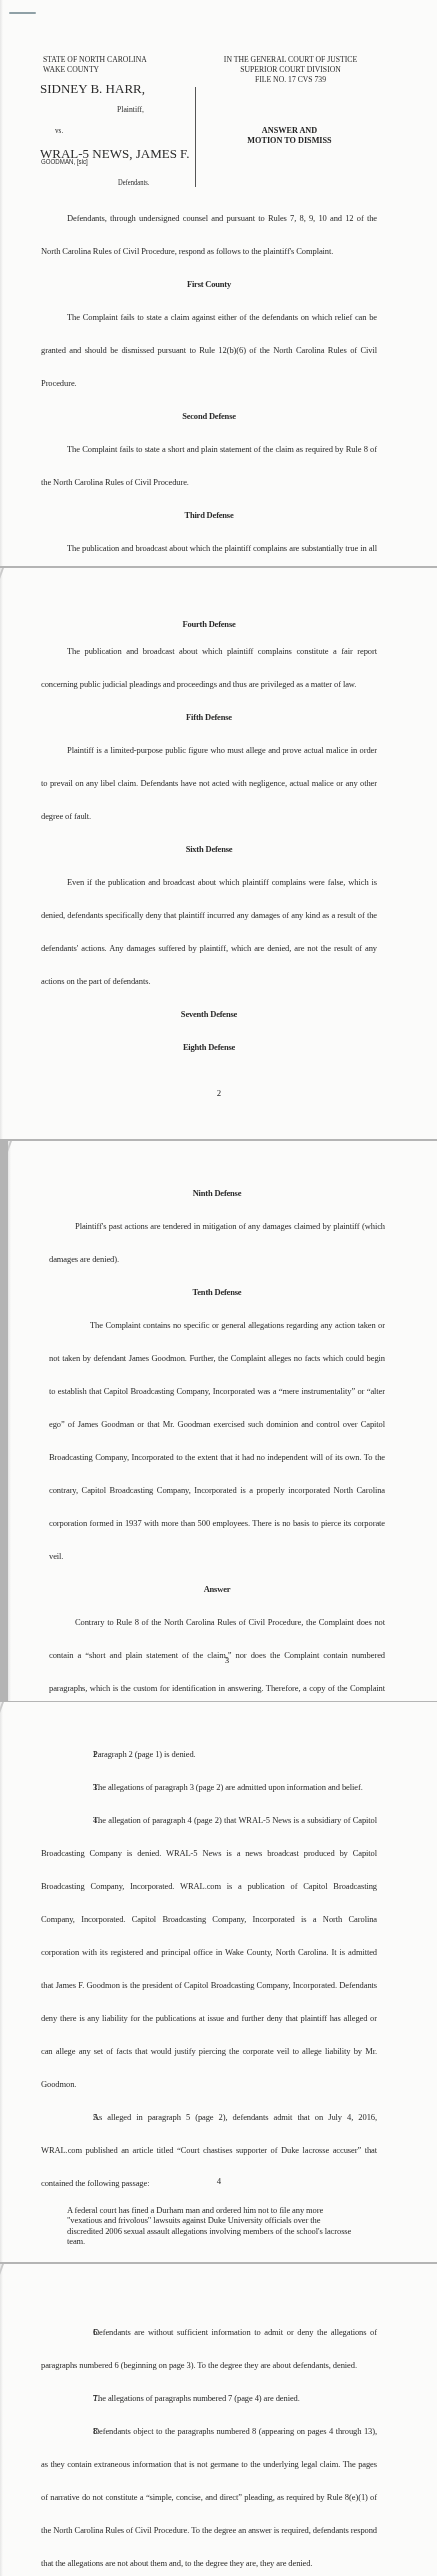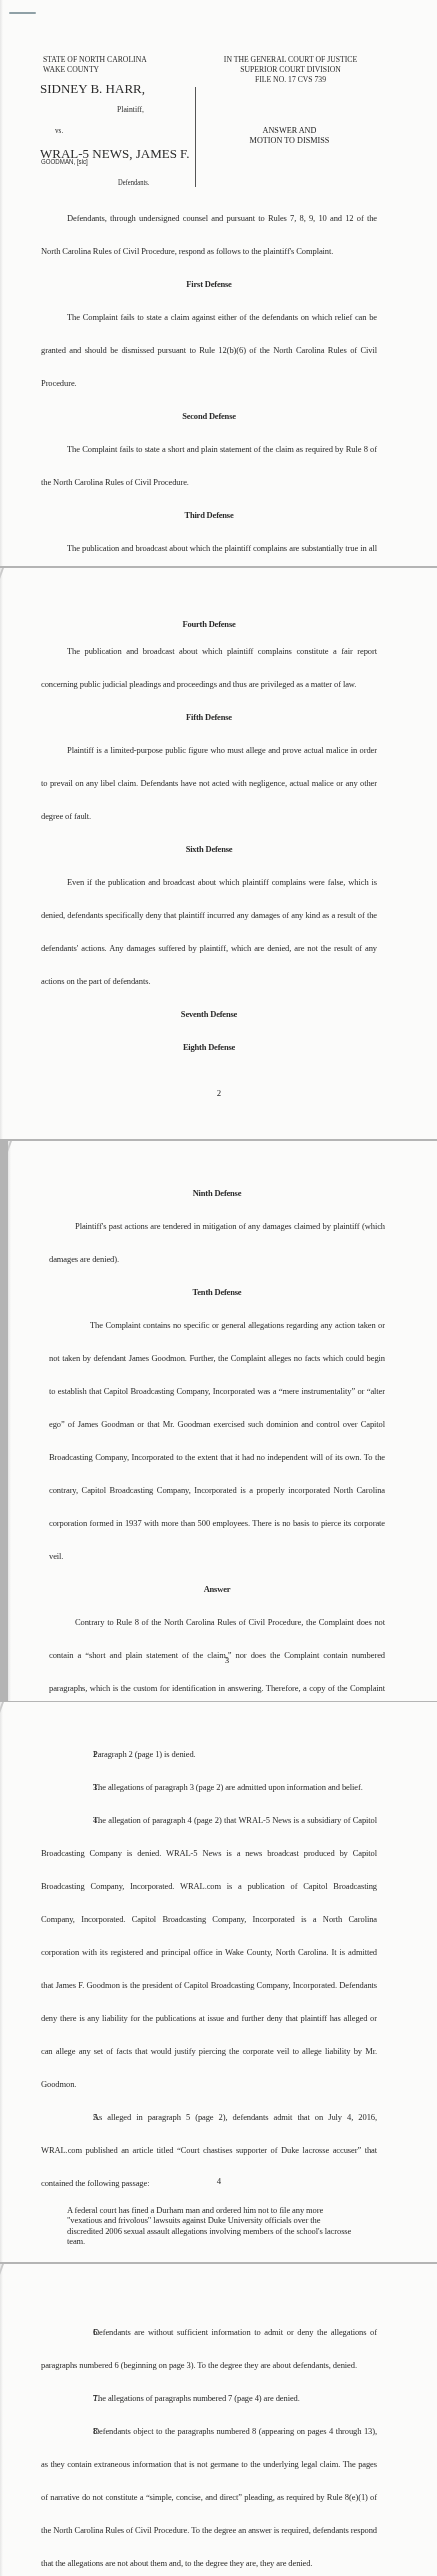--- a/index.html
+++ b/index.html
@@ -46,21 +46,21 @@
   }
   .state { position: absolute; left: 43px; top: 55px; font-size: 7.7px; line-height: 9.8px; }
   .court { position: absolute; left: 216px; top: 55px; width: 149px; text-align: center; font-size: 7.7px; line-height: 9.8px; }
   .party-plaintiff { position: absolute; left: 40px; top: 81px; font-size: 13px; }
   .plaintiff-label { position: absolute; left: 117px; top: 105px; font-size: 7.7px; }
   .vs { position: absolute; left: 55px; top: 127px; font-size: 7.2px; }
   .defendants-line1 { position: absolute; left: 40px; top: 146px; font-size: 13px; }
   .defendants-line2 { position: absolute; left: 41px; top: 157px; font-size: 7.7px; font-family: "Liberation Sans Narrow", "Liberation Sans", sans-serif; transform: scaleX(0.8); transform-origin: left; }
   .defendants-label { position: absolute; left: 118px; top: 178px; font-size: 7.7px; transform: scaleX(0.85); transform-origin: left; }
   .caption-rule { position: absolute; left: 195px; top: 87px; width: 0.5px; height: 100px; background: #555; }
-  .doc-title { position: absolute; left: 229px; top: 126px; width: 121px; text-align: center; font-size: 8.2px; font-weight: normal; line-height: 10.3px; color: #222; }
+  .doc-title { position: absolute; left: 229px; top: 126px; width: 121px; text-align: center; font-size: 8.2px; font-weight: bold; line-height: 10.3px; color: #222; }
 
   .body {
     position: absolute;
     left: 41px;
     width: 336px;
     font-size: 8.5px;
     line-height: 33px;
     text-align: justify;
     letter-spacing: -0.1px;
   }
@@ -103,21 +103,21 @@
     <div class="defendants-label">Defendants.</div>
     <div class="caption-rule"></div>
     <div class="doc-title">
       <div>ANSWER AND</div>
       <div>MOTION TO DISMISS</div>
     </div>
   </div>
 
   <div class="body" style="top:202px;">
     <p>Defendants, through undersigned counsel and pursuant to Rules 7, 8, 9, 10 and 12 of the North Carolina Rules of Civil Procedure, respond as follows to the plaintiff's Complaint.</p>
-    <h3>First Defense</h3>
+    <h3>First County</h3>
     <p>The Complaint fails to state a claim against either of the defendants on which relief can be granted and should be dismissed pursuant to Rule 12(b)(6) of the North Carolina Rules of Civil Procedure.</p>
     <h3>Second Defense</h3>
     <p>The Complaint fails to state a short and plain statement of the claim as required by Rule 8 of the North Carolina Rules of Civil Procedure.</p>
     <h3>Third Defense</h3>
     <p>The publication and broadcast about which the plaintiff complains are substantially true in all material respects; therefore, the plaintiff cannot carry his burden of proving that any statement about him contained therein is false and defamatory.</p>
   </div>
 </div>
 
 <div class="page p2">
   <div class="shadow-left"></div>

